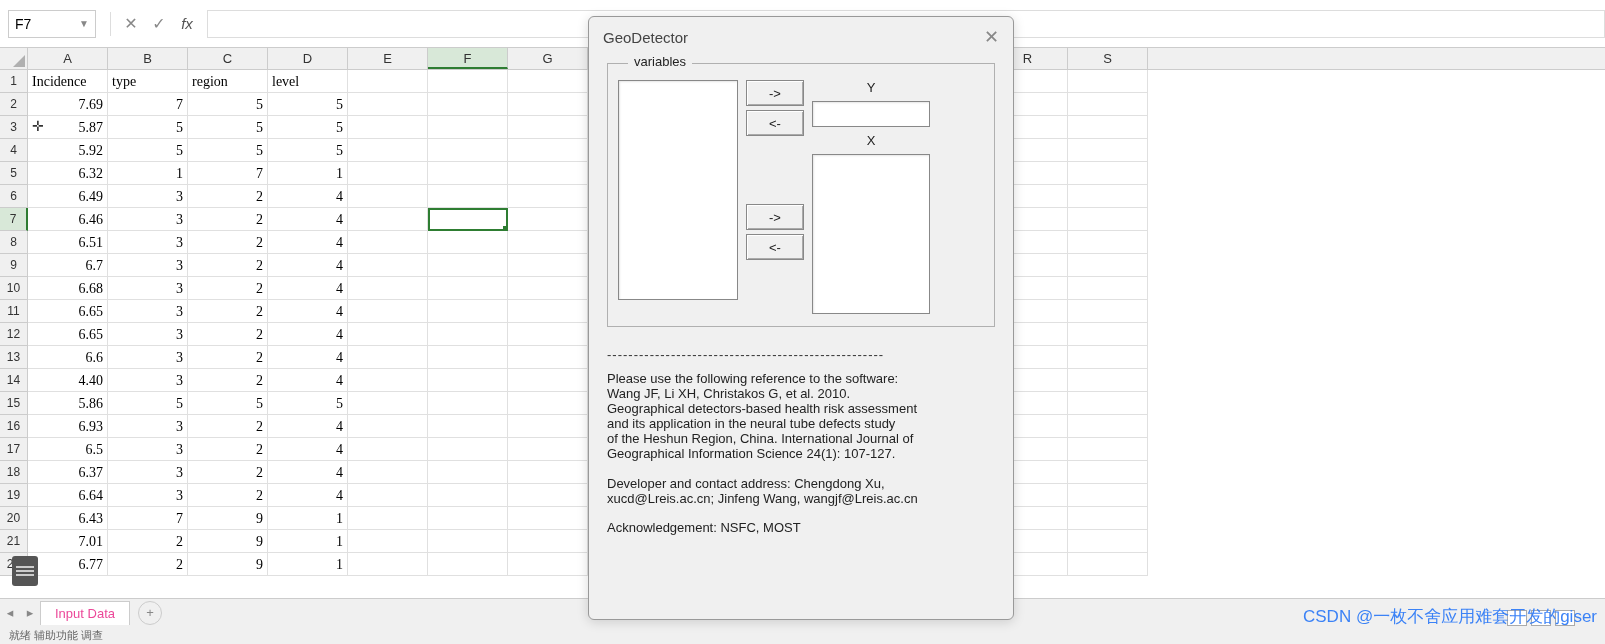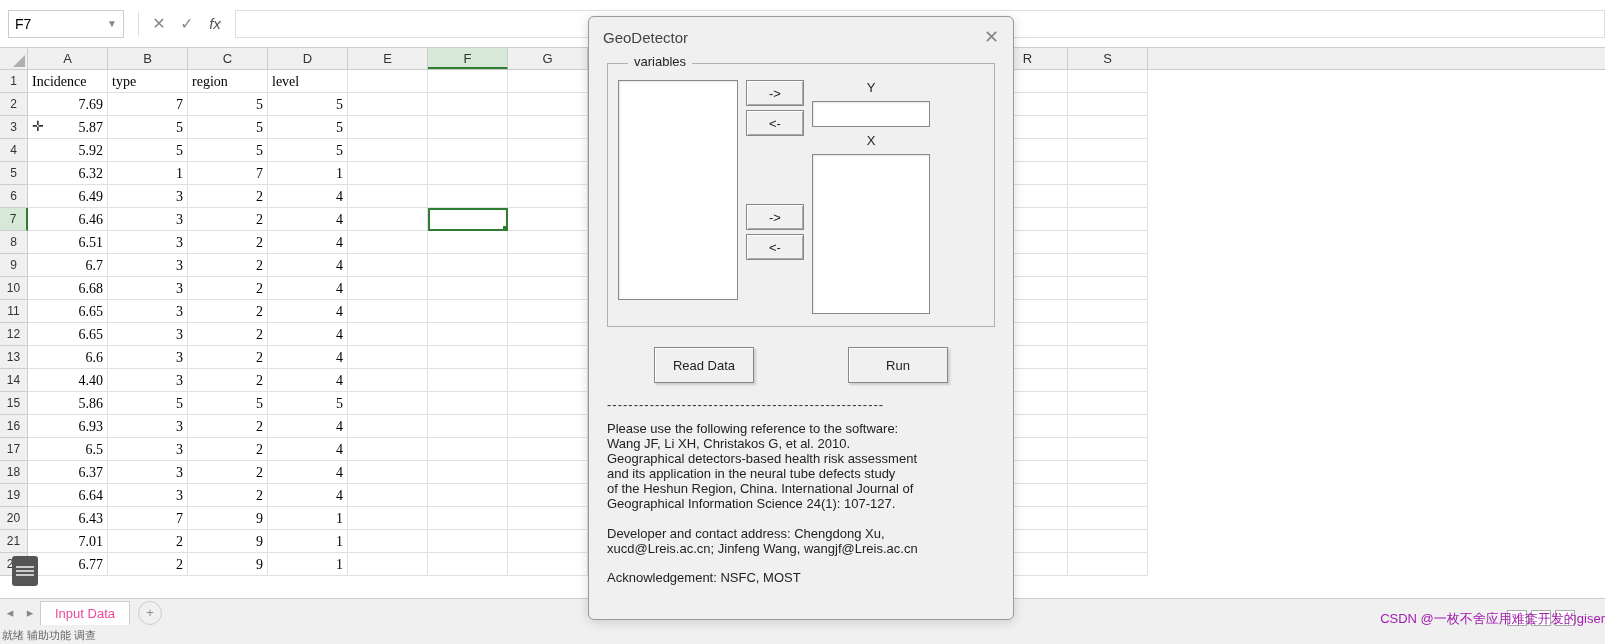--- a/index.html
+++ b/index.html
@@ -1,19 +1,19 @@
 <!DOCTYPE html>
 <html><head>
 <meta charset="utf-8">
 <style>
 * { margin: 0; padding: 0; box-sizing: border-box; font-family: "Segoe UI", Arial, sans-serif; }
 body { background: #fff; width: 1605px; height: 644px; overflow: hidden; position: relative; user-select: none; }
 
 .formula-bar { height: 48px; border-bottom: 1px solid #ccc; display: flex; align-items: center; background: #fff; }
-.name-box { width: 116px; height: 28px; margin: 0 8px; border: 1px solid #ccc; display: flex; align-items: center; padding: 0 6px; font-size: 14px; position: relative; }
+.name-box { width: 88px; height: 28px; margin: 0 8px; border: 1px solid #ccc; display: flex; align-items: center; padding: 0 6px; font-size: 14px; position: relative; }
 .name-box .dd { margin-left: auto; color: #888; font-size: 10px; }
 .fb-divider { width: 1px; height: 24px; background: #ddd; margin: 0 6px; }
 .fb-btn { width: 28px; height: 28px; display: flex; align-items: center; justify-content: center; color: #888; font-size: 16px; }
 .fx { font-style: italic; font-family: serif; font-size: 15px; color: #555; }
 .formula-input { flex: 1; height: 28px; border: 1px solid #ddd; margin-left: 6px; padding: 0 6px; font-size: 14px; }
 
 .sheet-area { position: relative; height: 548px; overflow: hidden; }
 .col-headers { display: flex; height: 22px; background: #f0f0f0; border-bottom: 1px solid #ccc; }
 .corner { width: 28px; border-right: 1px solid #ccc; background: #f0f0f0; position: relative; }
 .corner::after { content: ''; position: absolute; right: 2px; bottom: 2px; border: 6px solid transparent; border-right-color: #b0b0b0; border-bottom-color: #b0b0b0; }
@@ -30,22 +30,22 @@
 .cell.active { border: 2px solid #2e7d32; position: relative; }
 .cell.active::after { content:''; position: absolute; right: -3px; bottom: -3px; width: 6px; height: 6px; background: #2e7d32; }
 
 .cursor-icon { position: absolute; left: 32px; top: 70px; z-index: 5; font-size: 14px; color: #333; }
 
 .sheet-tabs { position: absolute; bottom: 18px; left: 0; right: 0; height: 28px; background: #f0f0f0; border-top: 1px solid #ccc; display: flex; align-items: center; font-size: 13px; }
 .tab-nav { width: 20px; text-align: center; color: #888; }
 .tab { padding: 4px 14px; background: #fff; border: 1px solid #ccc; border-bottom: none; color: #ec4899; }
 .tab-add { width: 24px; height: 24px; border: 1px solid #ccc; border-radius: 50%; display: flex; align-items: center; justify-content: center; margin-left: 8px; color: #888; }
 
-.status-bar { position: absolute; bottom: 0; left: 0; right: 0; height: 18px; background: #f0f0f0; font-size: 11px; color: #666; display: flex; align-items: center; padding: 0 2px; }
-.watermark { position: absolute; right: 0; bottom: 16px; font-size: 13px; color: #a21caf; font-family: Arial; }
+.status-bar { position: absolute; bottom: 0; left: 0; right: 0; height: 18px; background: #f0f0f0; font-size: 11px; color: #666; display: flex; align-items: center; padding: 0 9px; }
+.watermark { position: absolute; right: 8px; bottom: 16px; font-size: 17px; color: #3b82f6; font-family: Arial; }
 
 .dialog { position: absolute; left: 588px; top: 16px; width: 426px; height: 604px; background: #f0f0f0; border: 1px solid #999; border-radius: 6px; box-shadow: 0 2px 12px rgba(0,0,0,0.15); z-index: 100; }
 .dlg-title { height: 40px; display: flex; align-items: center; padding: 0 14px; font-size: 15px; color: #444; }
 .dlg-close { margin-left: auto; font-size: 18px; color: #888; }
 .dlg-body { padding: 6px 18px; font-family: "SimSun","宋体",monospace; font-size: 13px; color: #222; }
 .fieldset { border: 1px solid #b0b0b0; padding: 16px 10px 12px; position: relative; margin-bottom: 20px; }
 .legend { position: absolute; top: -10px; left: 20px; background: #f0f0f0; padding: 0 6px; font-size: 13px; }
 .vars-row { display: flex; gap: 8px; align-items: flex-start; }
 .listbox { border: 1px solid #888; background: #fff; box-shadow: inset 1px 1px 2px rgba(0,0,0,0.1); }
 .lb-left { width: 120px; height: 220px; }
@@ -535,28 +535,20 @@
             </div>
         </div>
         <div class="right-col">
           <div class="lbl">Y</div>
           <div class="listbox lb-y"></div>
           <div class="lbl">X</div>
           <div class="listbox lb-x"></div>
         </div>
       </div>
     </div>
-    <div class="btn-row">
-      <div class="dlg-btn">
-          <span>Read Data</span>
-        </div>
-      <div class="dlg-btn">
-          <span>Run</span>
-        </div>
-    </div>
     <div class="dashes">----------------------------------------------------</div>
     <div class="ref-text">Please use the following reference to the software:
 Wang JF, Li XH, Christakos G, et al. 2010.
 Geographical detectors-based health risk assessment
 and its application in the neural tube defects study
 of the Heshun Region, China. International Journal of
 Geographical Information Science 24(1): 107-127.
 
 Developer and contact address: Chengdong Xu,
 xucd@Lreis.ac.cn; Jinfeng Wang, wangjf@Lreis.ac.cn

